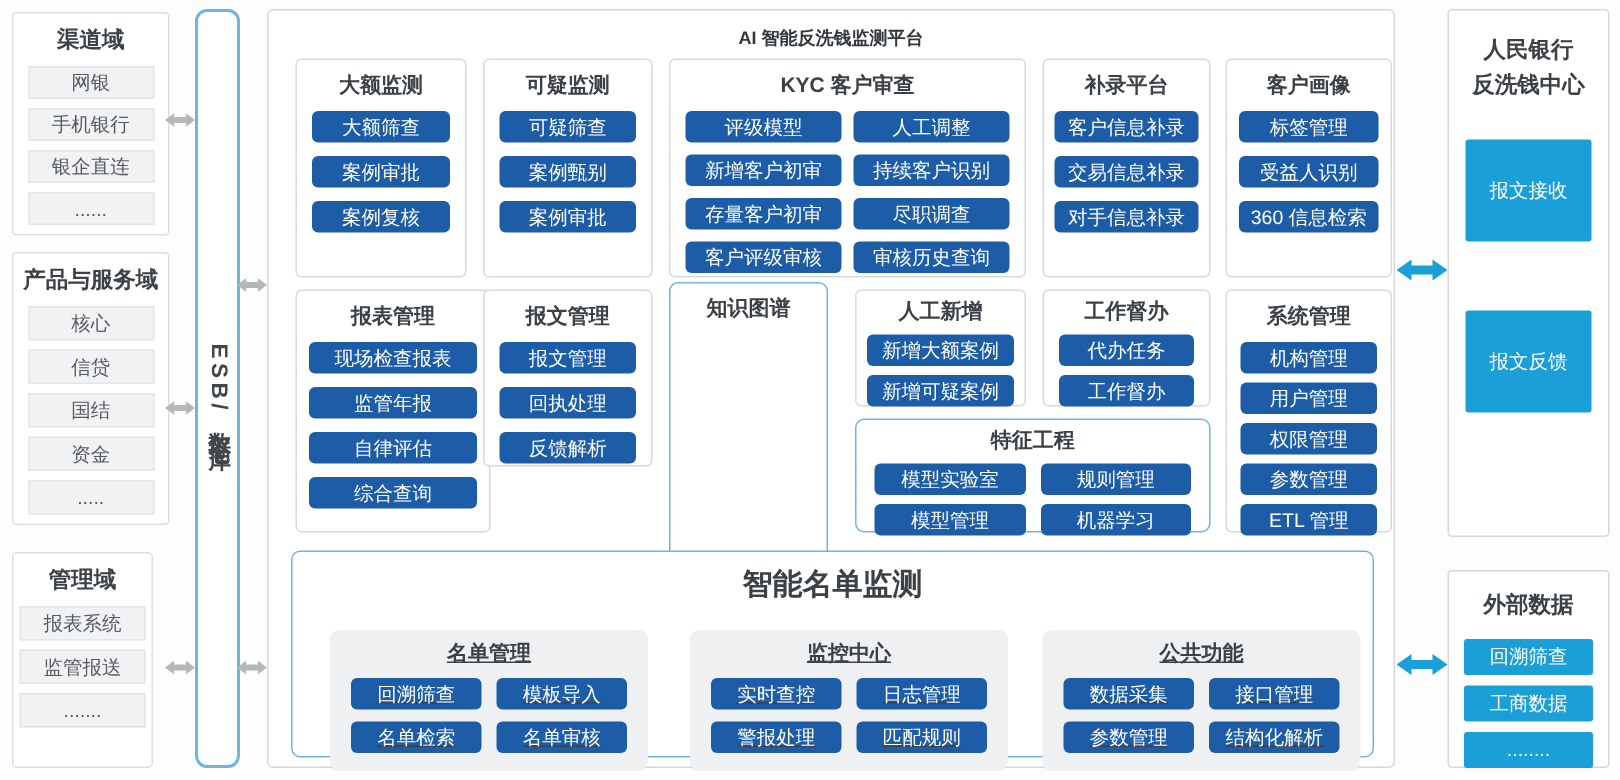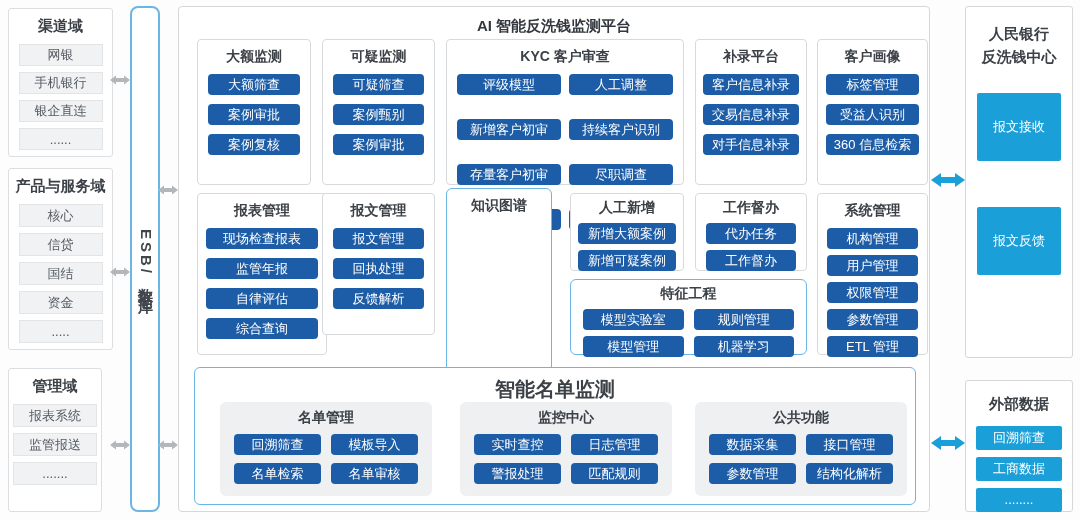--- a/index.html
+++ b/index.html
@@ -32,47 +32,47 @@
   .esb-label {
     writing-mode: vertical-rl; text-orientation: mixed;
     font-weight:bold; font-size:15px; color:#41464c; letter-spacing:3px;
   }
   .main-box {
     position:absolute; left:178px; top:6px; width:752px; height:506px;
     background:#fff; border:1px solid #d5d8db; border-radius:4px;
   }
   .main-title {
     position:absolute; top:10px; left:0; width:100%;
-    text-align:center; font-weight:bold; font-size:15px; color:#33383e;
+    text-align:center; font-weight:bold; font-size:12px; color:#33383e;
   }
   .module {
     position:absolute; background:#fff;
     border:1px solid #d7dadd; border-radius:4px;
   }
   .module.blue-border { border:1.5px solid #6db5e2; border-radius:6px; }
   .module-title { text-align:center; font-weight:bold; font-size:14px; color:#3c4147; padding:8px 0 8px; }
   .module-title.compact { padding:5px 0 6px; }
   .btn {
     background:#1d5da7; color:#fff; font-size:13px; height:21px;
     border-radius:4px; display:flex; align-items:center; justify-content:center;
     white-space:nowrap;
   }
   .btn-col { display:flex; flex-direction:column; gap:9px; padding:0 10px; }
-  .btn-grid { display:grid; grid-template-columns:1fr 1fr; gap:24px 8px; padding:0 10px; }
+  .btn-grid { display:grid; grid-template-columns:1fr 1fr; gap:8px 8px; padding:0 10px; }
   .smartlist {
     position:absolute; left:15px; top:360px; width:722px; height:138px;
     border:1.5px solid #6db5e2; border-radius:6px; background:#fff;
   }
   .smartlist-title {
     position:absolute; top:8px; left:0; width:100%;
     text-align:center; font-weight:bold; font-size:20px; color:#3c4147;
   }
   .panel {
-    position:absolute; top:34px; width:212px; height:94px;
-    background:#eef0f2; border-radius:6px;
+    position:absolute; top:52px; width:212px; height:94px;
+    background:#eef0f2; border-radius:6px;text-decoration:underline;
   }
   .panel .module-title { padding:7px 0 7px; }
   .panel .btn-grid { padding:0 14px; gap:8px 10px; }
   .right-box {
     position:absolute; left:965px; width:108px;
     background:#fff; border:1px solid #d5d8db; border-radius:3px;
   }
   .right-title { text-align:center; font-weight:bold; font-size:15px; color:#3c4147; line-height:1.5; }
   .cyan-block {
     position:absolute; left:11px; right:11px; height:68px;
@@ -173,21 +173,21 @@
   <div class="module" style="left:18px; top:186px; width:130px; height:162px;">
     <div class="module-title">报表管理</div>
     <div class="btn-col" style="padding:0 8px;">
       <div class="btn">现场检查报表</div>
       <div class="btn">监管年报</div>
       <div class="btn">自律评估</div>
       <div class="btn">综合查询</div>
     </div>
   </div>
 
-  <div class="module" style="left:143px; top:186px; width:113px; height:142px;">
+  <div class="module" style="left:143px; top:186px; width:113px; height:118px;">
     <div class="module-title">报文管理</div>
     <div class="btn-col">
       <div class="btn">报文管理</div>
       <div class="btn">回执处理</div>
       <div class="btn">反馈解析</div>
     </div>
   </div>
 
   <div class="module blue-border" style="left:267px; top:181px; width:106px; height:195px;">
     <div class="module-title">知识图谱</div>

